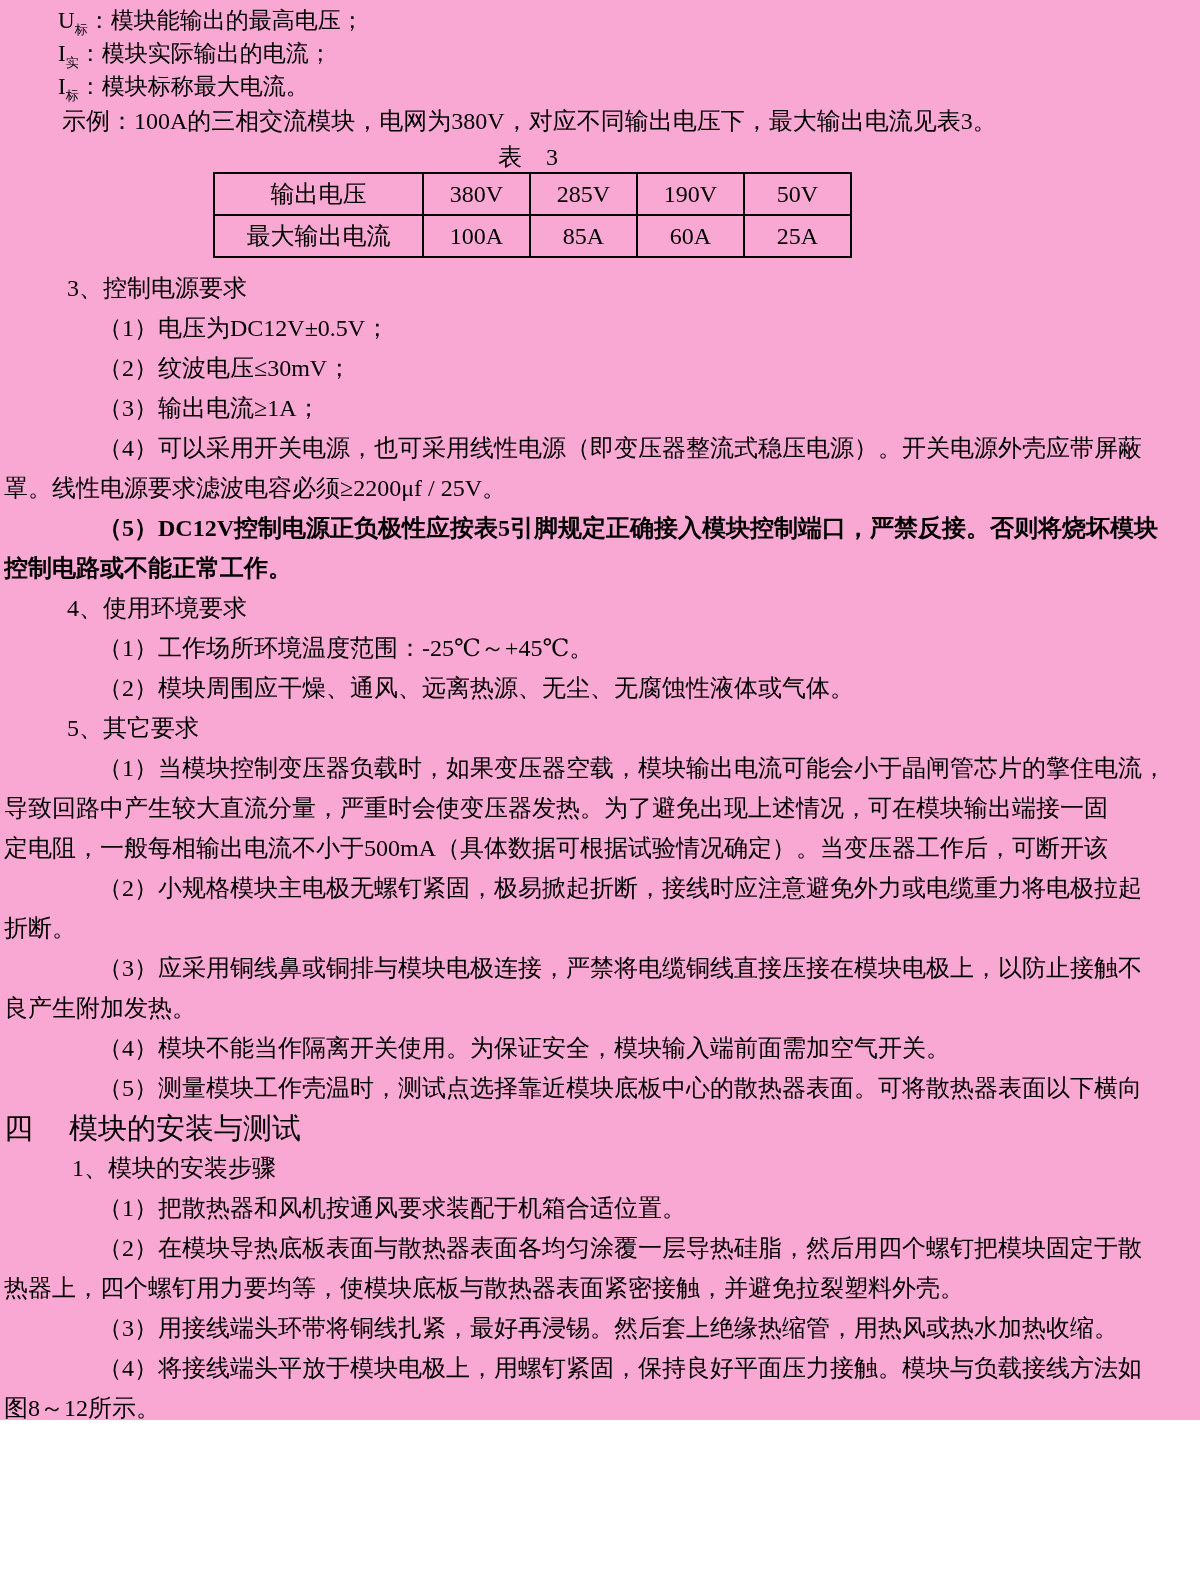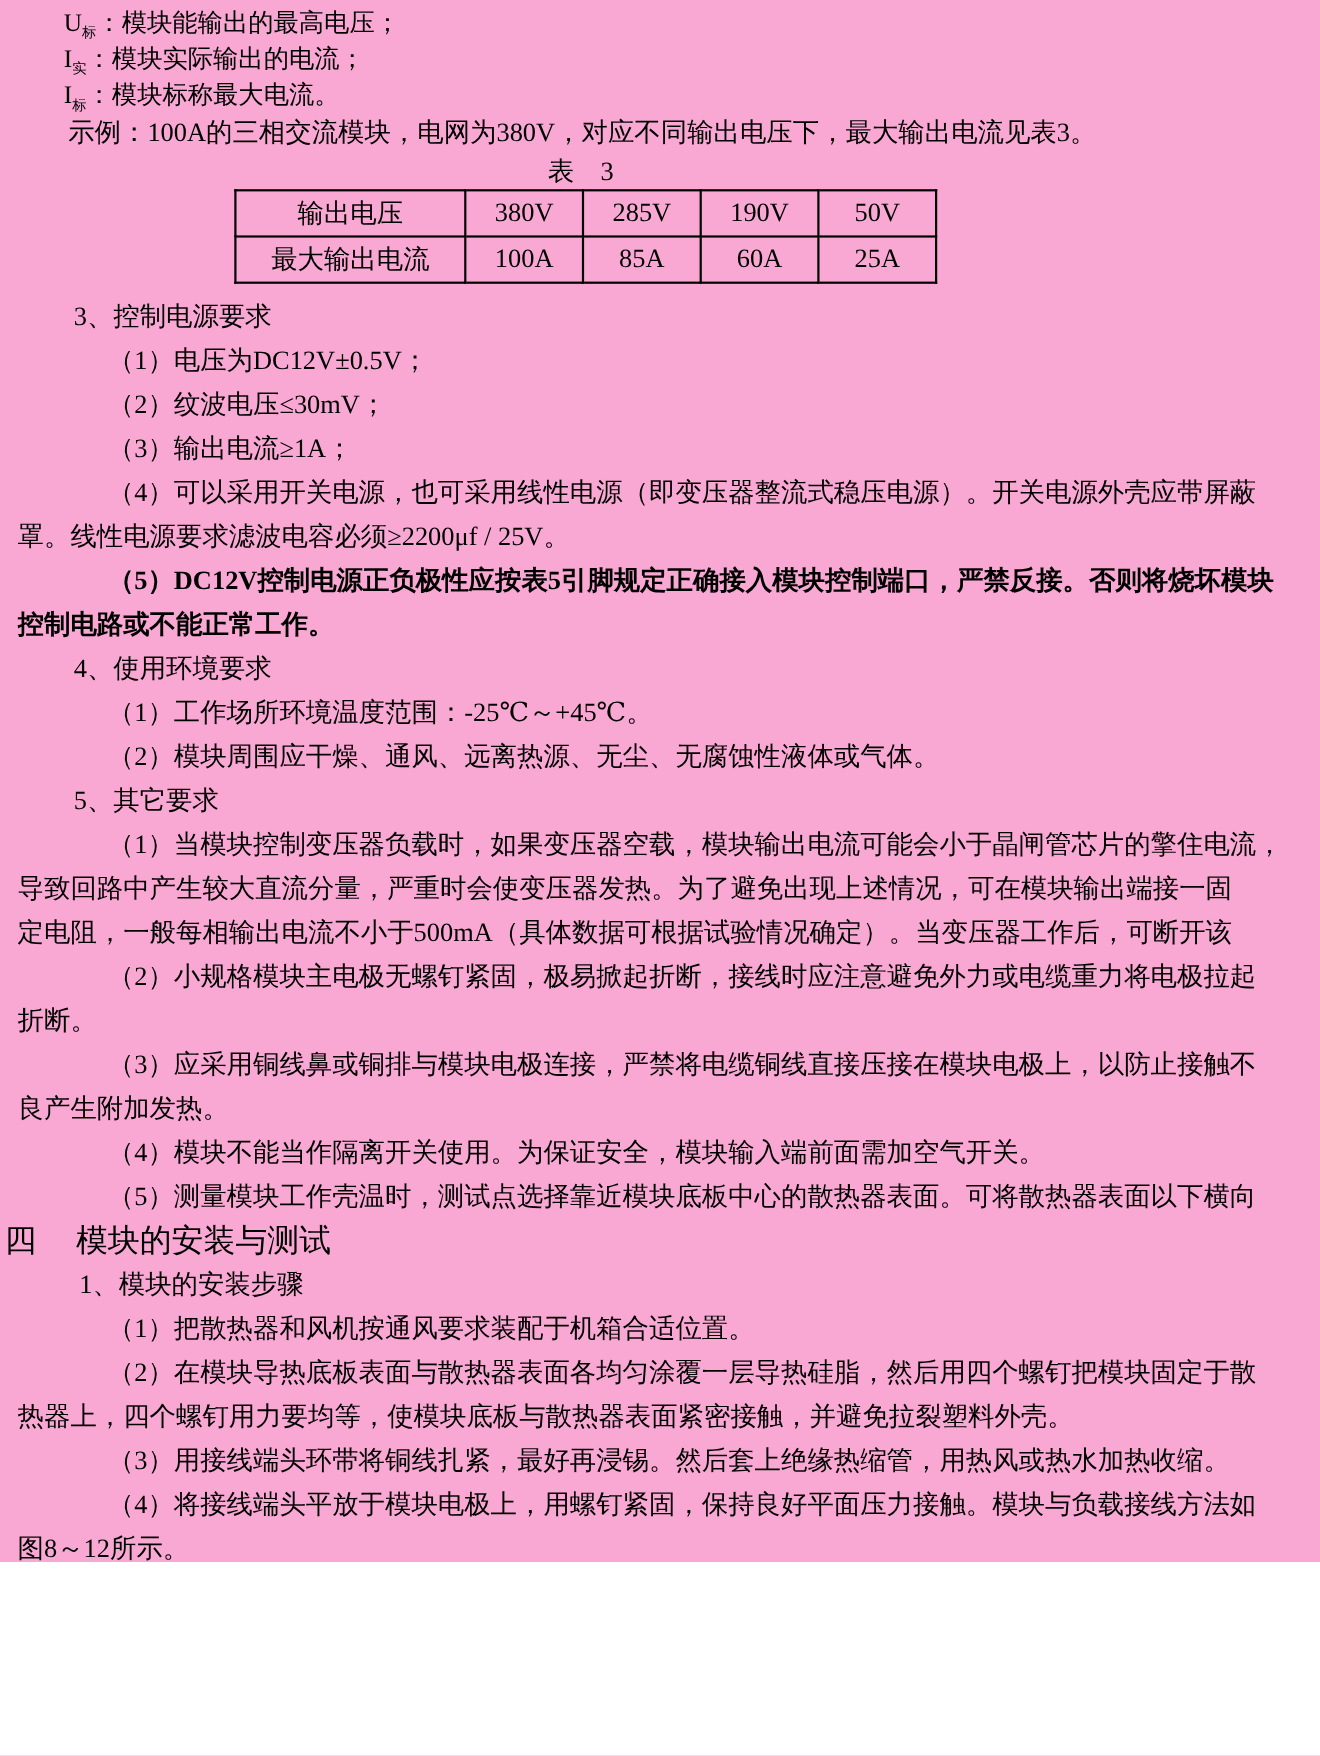--- a/index.html
+++ b/index.html
@@ -52,21 +52,21 @@
     padding: 0;
     overflow: hidden;
     white-space: nowrap;
   }
   td.c0 { width: 207px; border-radius: 14px; }
   td.cv { width: 105px; }
   .body-lines { margin-top: 10px; }
   .ind-h  { margin-left: 63px; }   
   .ind-h2 { margin-left: 68px; }   
   .ind-i  { margin-left: 94px; }   
-  .ind-0  { margin-left: 12px; }      
+  .ind-0  { margin-left: 0; }      
   .bold   { font-weight: bold; }
   .sec-heading {
     font-size: 29px;
     line-height: 40px;
     white-space: nowrap;
   }
   .sec-heading .title { margin-left: 36px; }
 </style>
 </head>
 <body>

